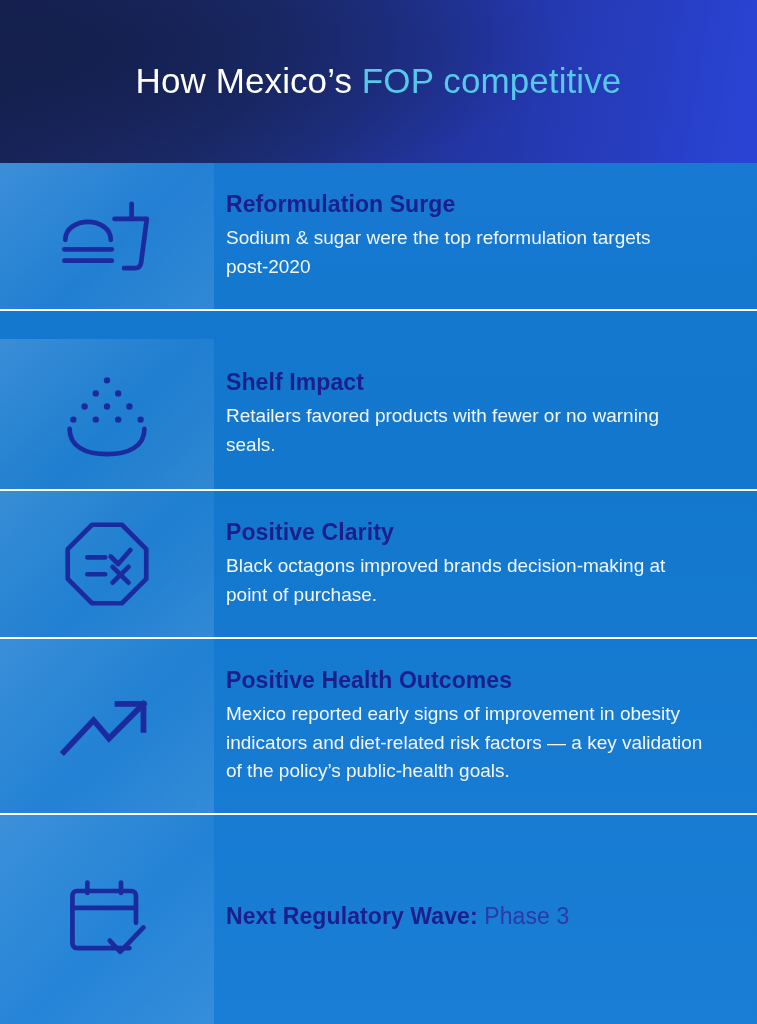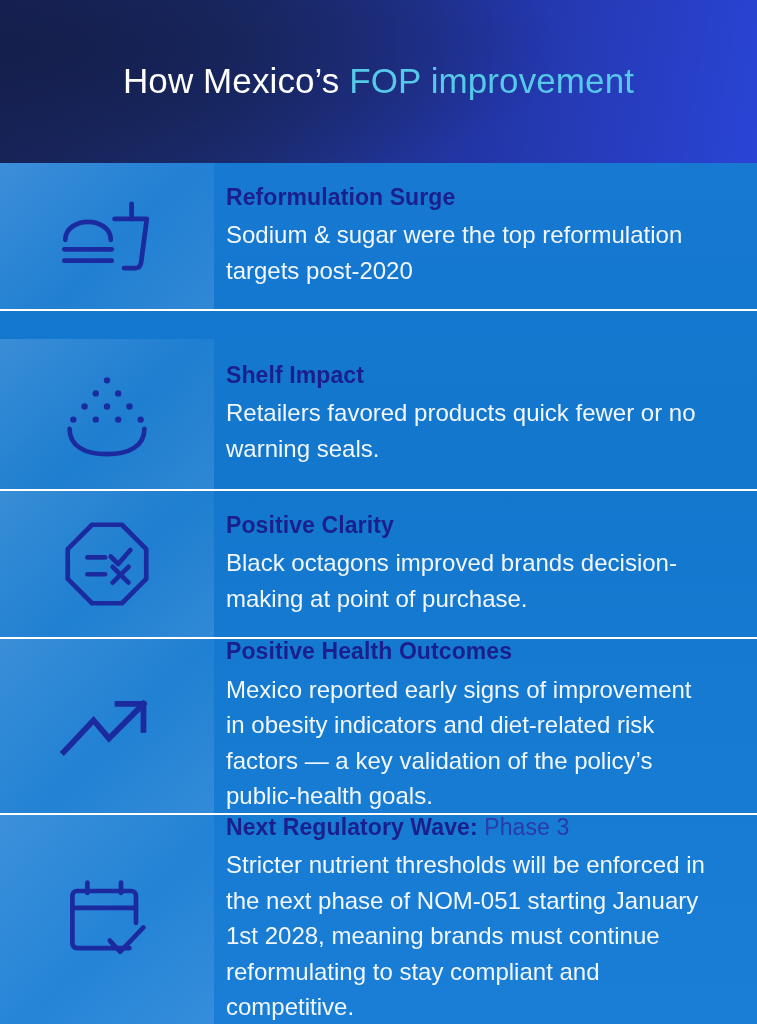--- a/index.html
+++ b/index.html
@@ -100,36 +100,36 @@
     letter-spacing: 0.1px;
     margin: 0 0 6px 0;
     line-height: 1.18;
   }
   .row-title .sub {
     color: #2a3aa8;
     font-weight: 400;
   }
   .row-body {
     color: #f2f7fd;
-    font-size: 24px;
+    font-size: 19px;
     line-height: 1.48;
     font-weight: 400;
     margin: 0;
     max-width: 470px;
   }
   .row-body.wide { max-width: 480px; }
 </style>
 </head>
 <body>
 
 <div class="page">
 
   <div class="header">
     <div class="header-line">
-      <span>How Mexico’s </span><span class="header-accent">FOP improvement</span>
+      <span>How Mexico’s </span><span class="header-accent">FOP competitive</span>
     </div>
   </div>
 
   <div class="rows">
 
     <div class="row row-r1">
       <div class="icon-cell">
         <svg class="wide" viewBox="0 0 100 76" fill="none" stroke="#1b2a9e" stroke-width="5" stroke-linecap="round" stroke-linejoin="round">
           <path d="M6 42 C6 30 18 23 30 23 C42 23 54 30 54 42"></path>
           <line x1="5" y1="52" x2="55" y2="52"></line>
@@ -159,21 +159,21 @@
           <circle cx="34" cy="52" r="3.4" fill="#1b2a9e" stroke="none"></circle>
           <circle cx="58" cy="52" r="3.4" fill="#1b2a9e" stroke="none"></circle>
           <circle cx="82" cy="52" r="3.4" fill="#1b2a9e" stroke="none"></circle>
           <path d="M6 62 C6 80 22 89 46 89 C70 89 86 80 86 62"></path>
         </svg>
       </div>
       <div class="text-cell">
         <h2 class="row-title">
           <span>Shelf Impact</span><span class="sub"></span>
         </h2>
-        <p class="row-body">Retailers favored products quick fewer or no warning seals.</p>
+        <p class="row-body">Retailers favored products with fewer or no warning seals.</p>
       </div>
     </div>
 
     <div class="row row-r3">
       <div class="icon-cell">
         <svg viewBox="0 0 92 92" fill="none" stroke="#1b2a9e" stroke-width="5" stroke-linecap="round" stroke-linejoin="round">
           <path d="M30 4 H62 L88 30 V62 L62 88 H30 L4 62 V30 Z"></path>
           <line x1="25" y1="39" x2="44" y2="39"></line>
           <line x1="25" y1="57" x2="44" y2="57"></line>
           <polyline points="50,38 58,46 71,31"></polyline>
@@ -211,18 +211,17 @@
           <line x1="9" y1="33" x2="77" y2="33"></line>
           <line x1="25" y1="6" x2="25" y2="17"></line>
           <line x1="61" y1="6" x2="61" y2="17"></line>
           <polyline points="49,68 60,80 85,54"></polyline>
         </svg>
       </div>
       <div class="text-cell">
         <h2 class="row-title">
           <span>Next Regulatory Wave:</span><span class="sub"> Phase 3</span>
         </h2>
-        <p class="row-body wide">Stricter nutrient thresholds will be enforced in the next phase of NOM-051 starting January 1st 2028, meaning brands must continue reformulating to stay compliant and competitive.</p>
       </div>
     </div>
 
   </div>
 </div>
 
 </body></html>

